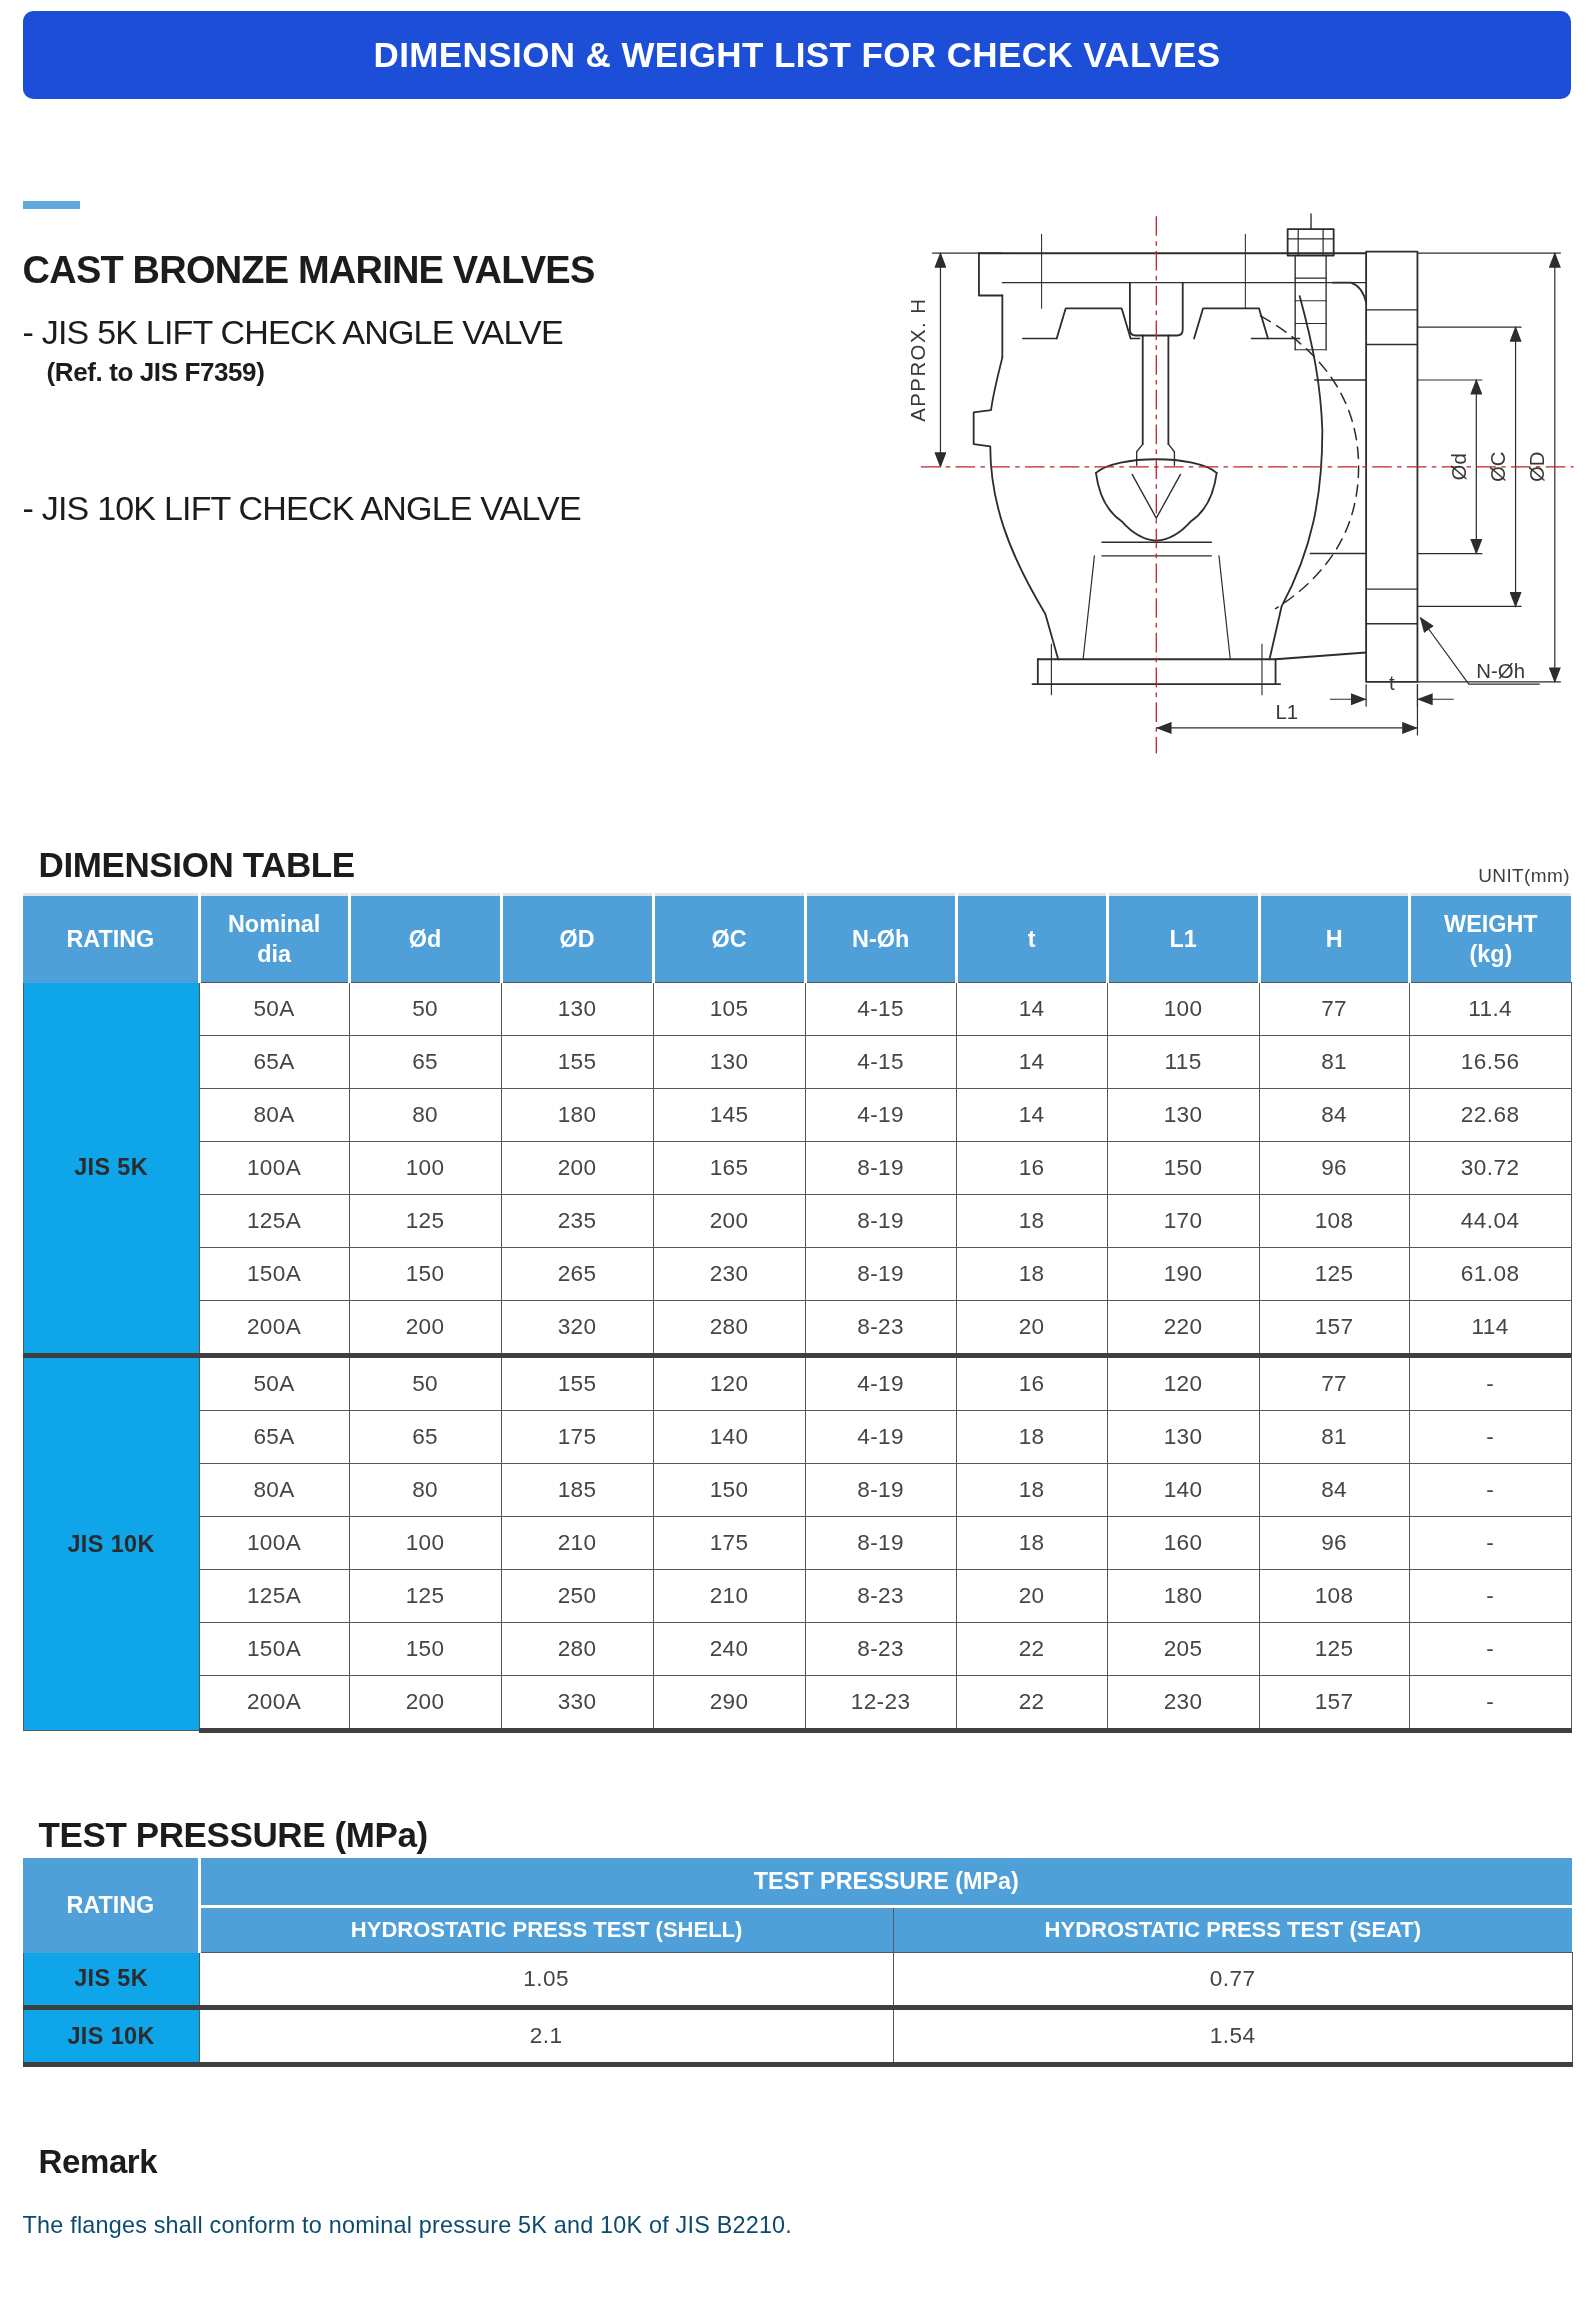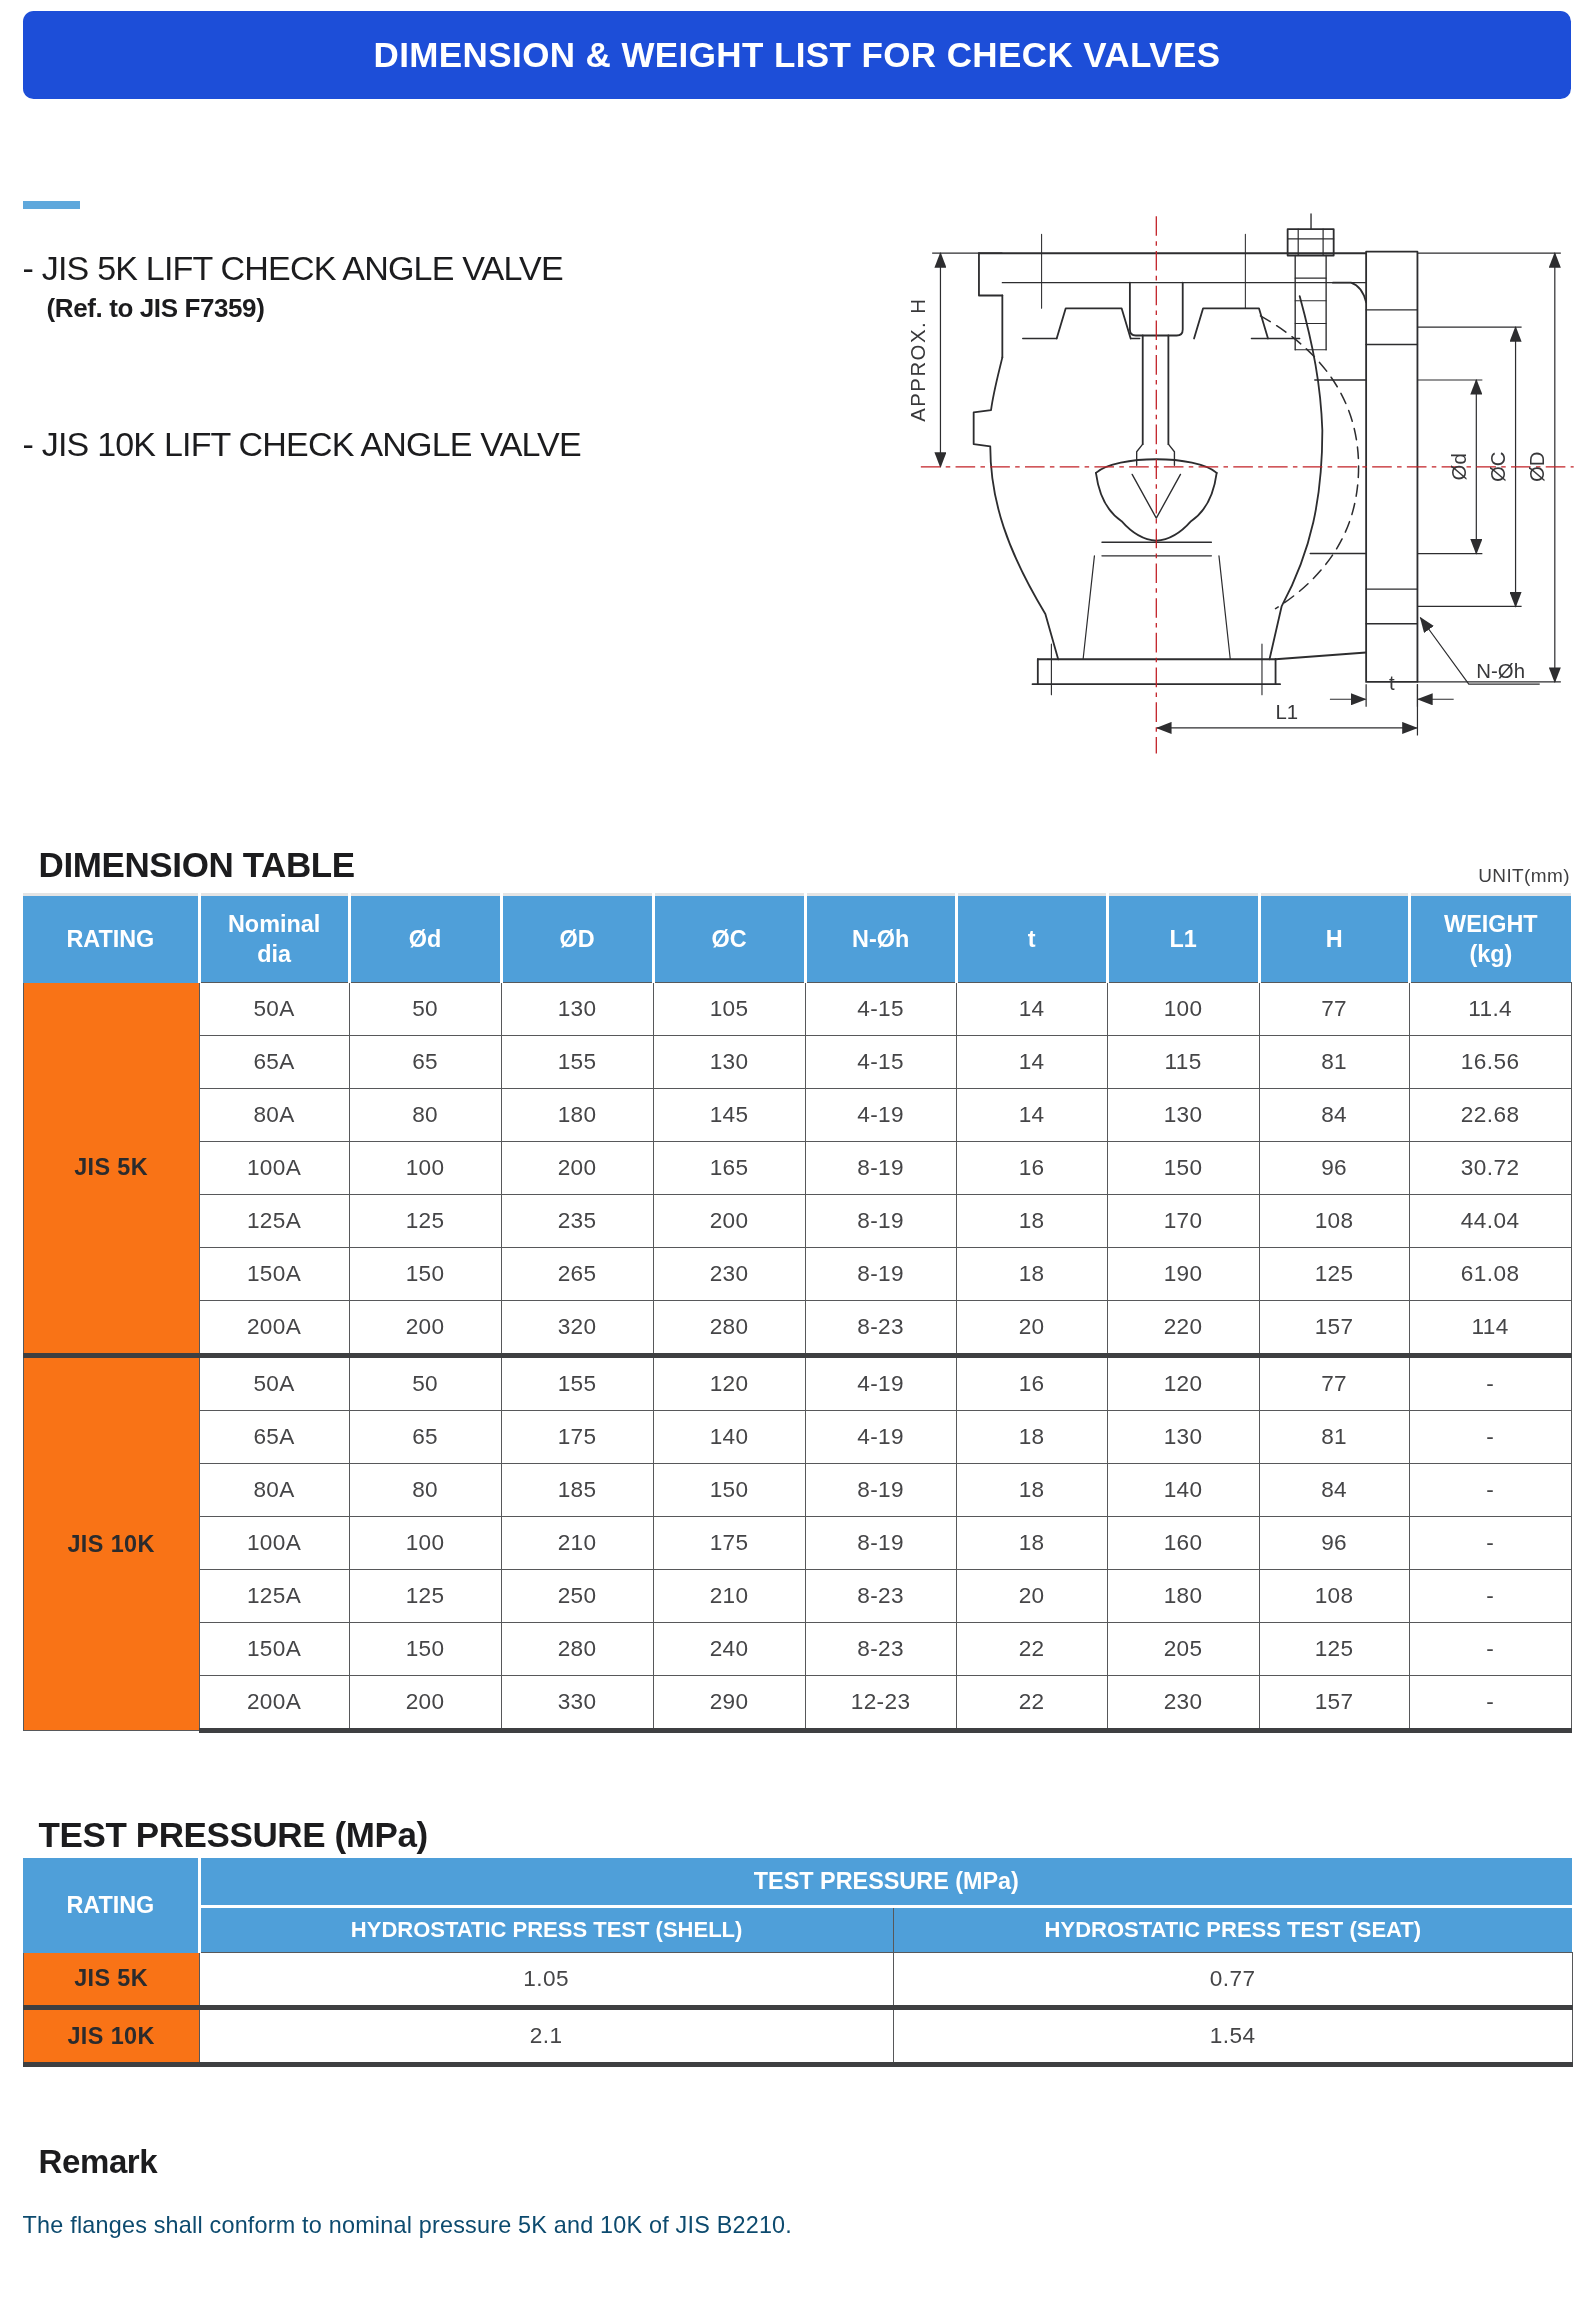--- a/index.html
+++ b/index.html
@@ -35,21 +35,21 @@
   .dim-table th{
     background:#4F9FD9;color:#fff;font-size:23.4px;font-weight:700;font-stretch:condensed;
     height:86px;padding:0;line-height:1.3;border-right:3.8px solid #fff;vertical-align:middle;
   }
   .dim-table th:last-child{border-right:none;}
   .dim-table td{
     border:1.5px solid #57585A;background:#fff;text-align:center;vertical-align:middle;
     height:52px;font-size:22.6px;color:#454547;letter-spacing:0.4px;font-stretch:condensed;padding:0;
   }
   .dim-table td.rating-cell,.tp-table td.rating-cell{
-    background:#f97316;font-weight:700;color:#2b2b2d;font-size:23.4px;border-top:none;
+    background:#0ea5e9;font-weight:700;color:#2b2b2d;font-size:23.4px;border-top:none;
   }
   tr.group-sep td{border-top:5.3px solid #3E3F41 !important;}
   .dim-table tbody tr:last-child td,.tp-table tbody tr:last-child td{border-bottom:5.3px solid #3E3F41;}
 
   .tp-table{position:absolute;left:22.6px;top:1858px;width:1549px;}
   .tp-table th{
     background:#4F9FD9;color:#fff;font-weight:700;font-stretch:condensed;padding:0;vertical-align:middle;
   }
   .tp-table th.tp-rating{font-size:23.4px;border-right:3.8px solid #fff;}
   .tp-table th.tp-span{font-size:23.4px;height:47px;border-bottom:3.8px solid #fff;}
@@ -64,20 +64,21 @@
 </head>
 <body>
 
 <div class="top-bar">
   <span>DIMENSION &amp; WEIGHT LIST FOR CHECK VALVES</span>
 </div>
 
 <div class="accent-line"></div>
 
 <div class="title-block">
+  <p class="title-main">CAST BRONZE MARINE VALVES</p>
   <p class="title-item">- JIS 5K LIFT CHECK ANGLE VALVE</p>
   <p class="title-ref">(Ref. to JIS F7359)</p>
   <p class="title-item title-item2">- JIS 10K LIFT CHECK ANGLE VALVE</p>
 </div>
 
 <div class="drawing">
 <svg viewBox="0 0 950 800" xmlns="http://www.w3.org/2000/svg">
   <defs>
     <marker id="arr" markerWidth="13" markerHeight="10" refX="12" refY="5" orient="auto-start-reverse">
       <path d="M0,0 L13,5 L0,10 Z" fill="#2d2d2f"></path>

